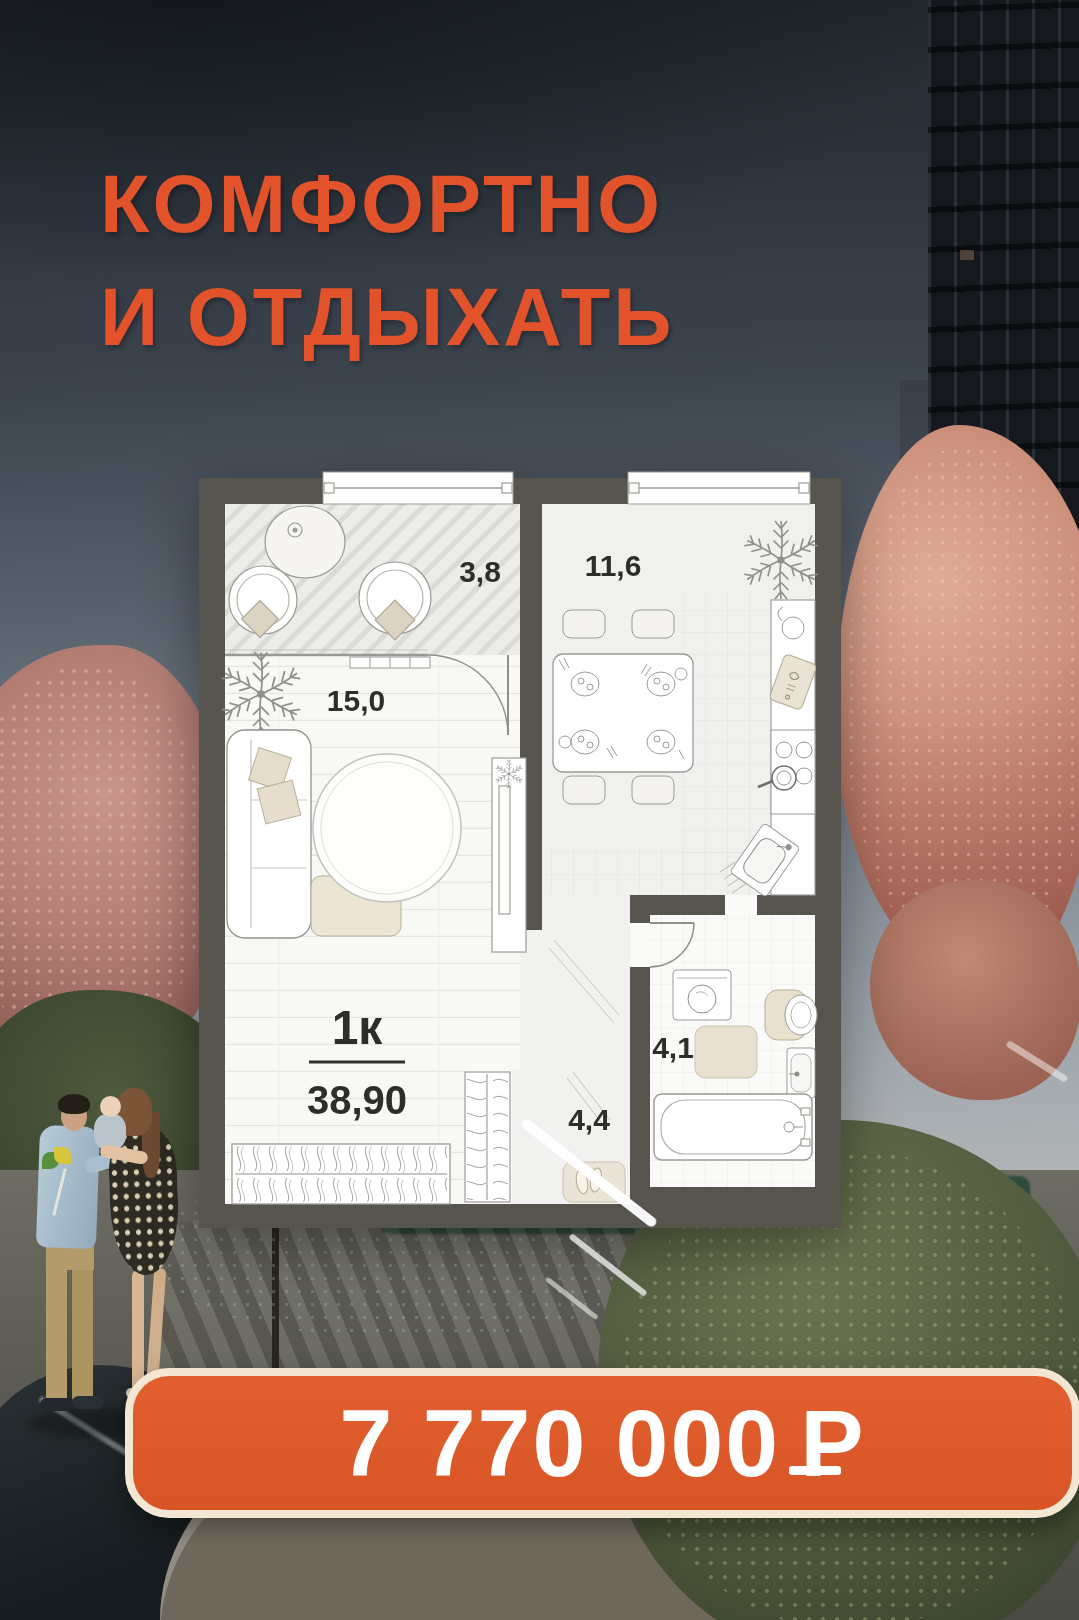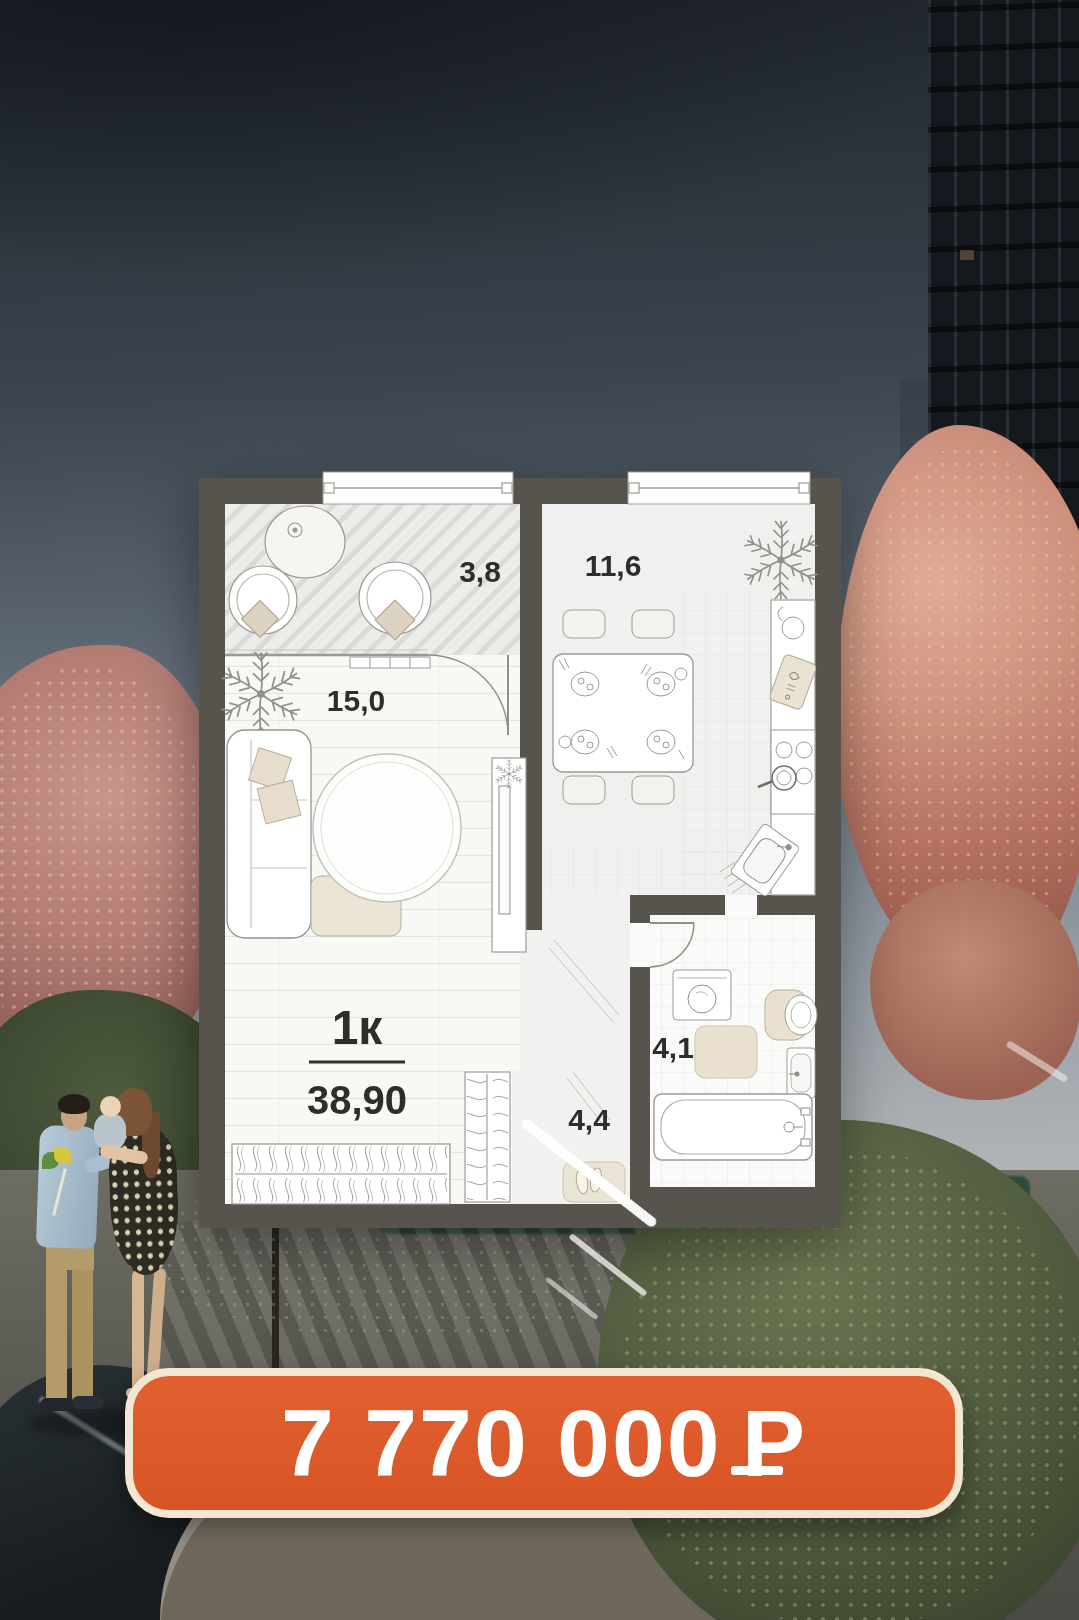--- a/index.html
+++ b/index.html
@@ -108,21 +108,21 @@
   
   .headline{left:100px;top:148px;width:760px;color:#e2532c;font-weight:bold;
     font-size:81px;line-height:113px;letter-spacing:3px;
     text-shadow:2px 3px 4px rgba(15,18,24,.4);white-space:nowrap;}
 
   
   .floorplan{left:199px;top:470px;filter:drop-shadow(0 16px 28px rgba(0,0,0,.38));}
   .plan-label{fill:#2e2d2b;font-family:"Liberation Sans",sans-serif;font-weight:bold;}
 
   
-  .badge{left:125px;top:1368px;width:838px;height:150px;box-sizing:border-box;
+  .badge{left:125px;top:1368px;width:955px;height:150px;box-sizing:border-box;
     background:linear-gradient(#e2602f,#d85425);border:8px solid #f3e7d4;border-radius:44px;
     box-shadow:0 12px 26px rgba(0,0,0,.38);
     display:flex;align-items:center;justify-content:center;gap:20px;
     color:#fff;font-weight:bold;font-size:95px;letter-spacing:2px;}
   .rub{position:relative;display:inline-block;}
   .rub::after{content:"";position:absolute;left:-11px;bottom:23px;width:52px;height:9px;
     background:#fff;border-radius:3px;}
 </style>
 </head>
 <body>
@@ -177,20 +177,22 @@
     <div class="wom-hair"></div>
     <div class="baby-body"></div>
     <div class="baby-head"></div>
     <div class="wom-arm"></div>
     <div class="pin-stick"></div>
     <div class="pin-a"></div>
     <div class="pin-b"></div>
   </div>
 
   <div class="abs headline">
+    <div>КОМФОРТНО</div>
+    <div>И ОТДЫХАТЬ</div>
   </div>
 
   <svg class="abs floorplan" width="642" height="758" viewBox="0 -8 642 758">
     <defs>
       <pattern id="hatch" width="16" height="16" patternUnits="userSpaceOnUse" patternTransform="rotate(45)">
         <rect width="16" height="16" fill="#ececE9"></rect>
           <rect width="5" height="16" fill="#dadad6"></rect>
       </pattern>
       <pattern id="planks" width="160" height="27" patternUnits="userSpaceOnUse">
         <rect width="160" height="27" fill="#f8f8f5"></rect>

